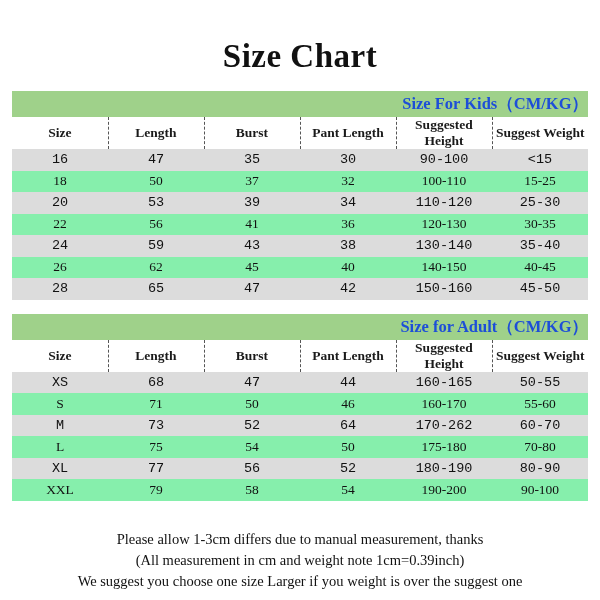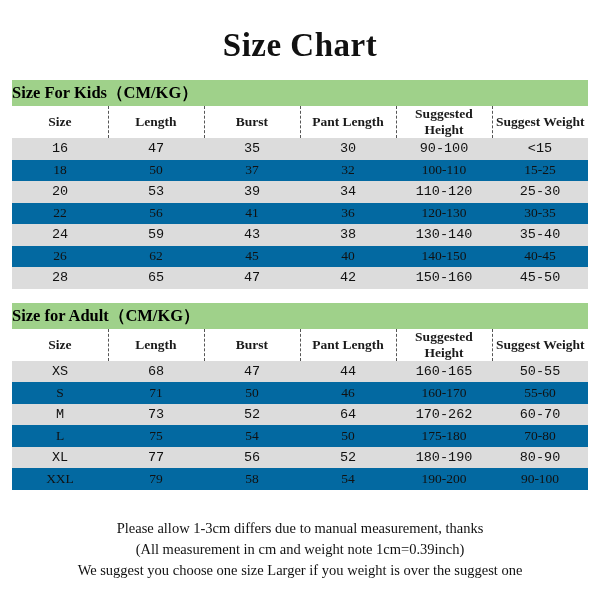--- a/index.html
+++ b/index.html
@@ -11,21 +11,21 @@
     height: 600px;
     background: #ffffff;
     font-family: "Liberation Serif", serif;
     color: #1a1a1a;
     overflow: hidden;
   }
   .page {
     width: 600px;
     height: 600px;
     box-sizing: border-box;
-    padding: 1px 12px;
+    padding: 12px 12px;
     display: flex;
     flex-direction: column;
   }
   .title {
     text-align: center;
     font-size: 33px;
     font-weight: bold;
     letter-spacing: 0.5px;
     margin-top: 26px;
     margin-bottom: 16px;
@@ -35,26 +35,26 @@
     width: 100%;
     border-collapse: collapse;
     table-layout: fixed;
   }
   table.size-table td, table.size-table th {
     border: 0;
     padding: 0;
   }
   .band {
     background: #9fd18a;
-    text-align: left;
+    text-align: right;
     font-weight: bold;
     font-size: 16.5px;
     height: 26px;
     line-height: 26px;
-    color: #000000;
+    color: #1d4ed8;
   }
   .band .band-sub {
     font-weight: bold;
   }
   .head-row td {
     font-weight: bold;
     font-size: 13.5px;
     text-align: center;
     height: 22px;
     background: #ffffff;
@@ -64,21 +64,21 @@
     font-size: 13.5px;
     text-align: center;
     height: 21.5px;
     color: #111;
   }
   .data-row.shade td {
     background: #dcdcdc;
     font-family: Liberation Mono, monospace;
   }
   .data-row.plain td {
-    background: #0369a1;
+    background: #86efac;
     margin-top: 40px;
   }
   
   .vsep {
     border-right: 1px dashed #9a9a9a;
   }
   .head-row td.vsep {
     border-right: 1px dashed #555;
   }
   .section {

